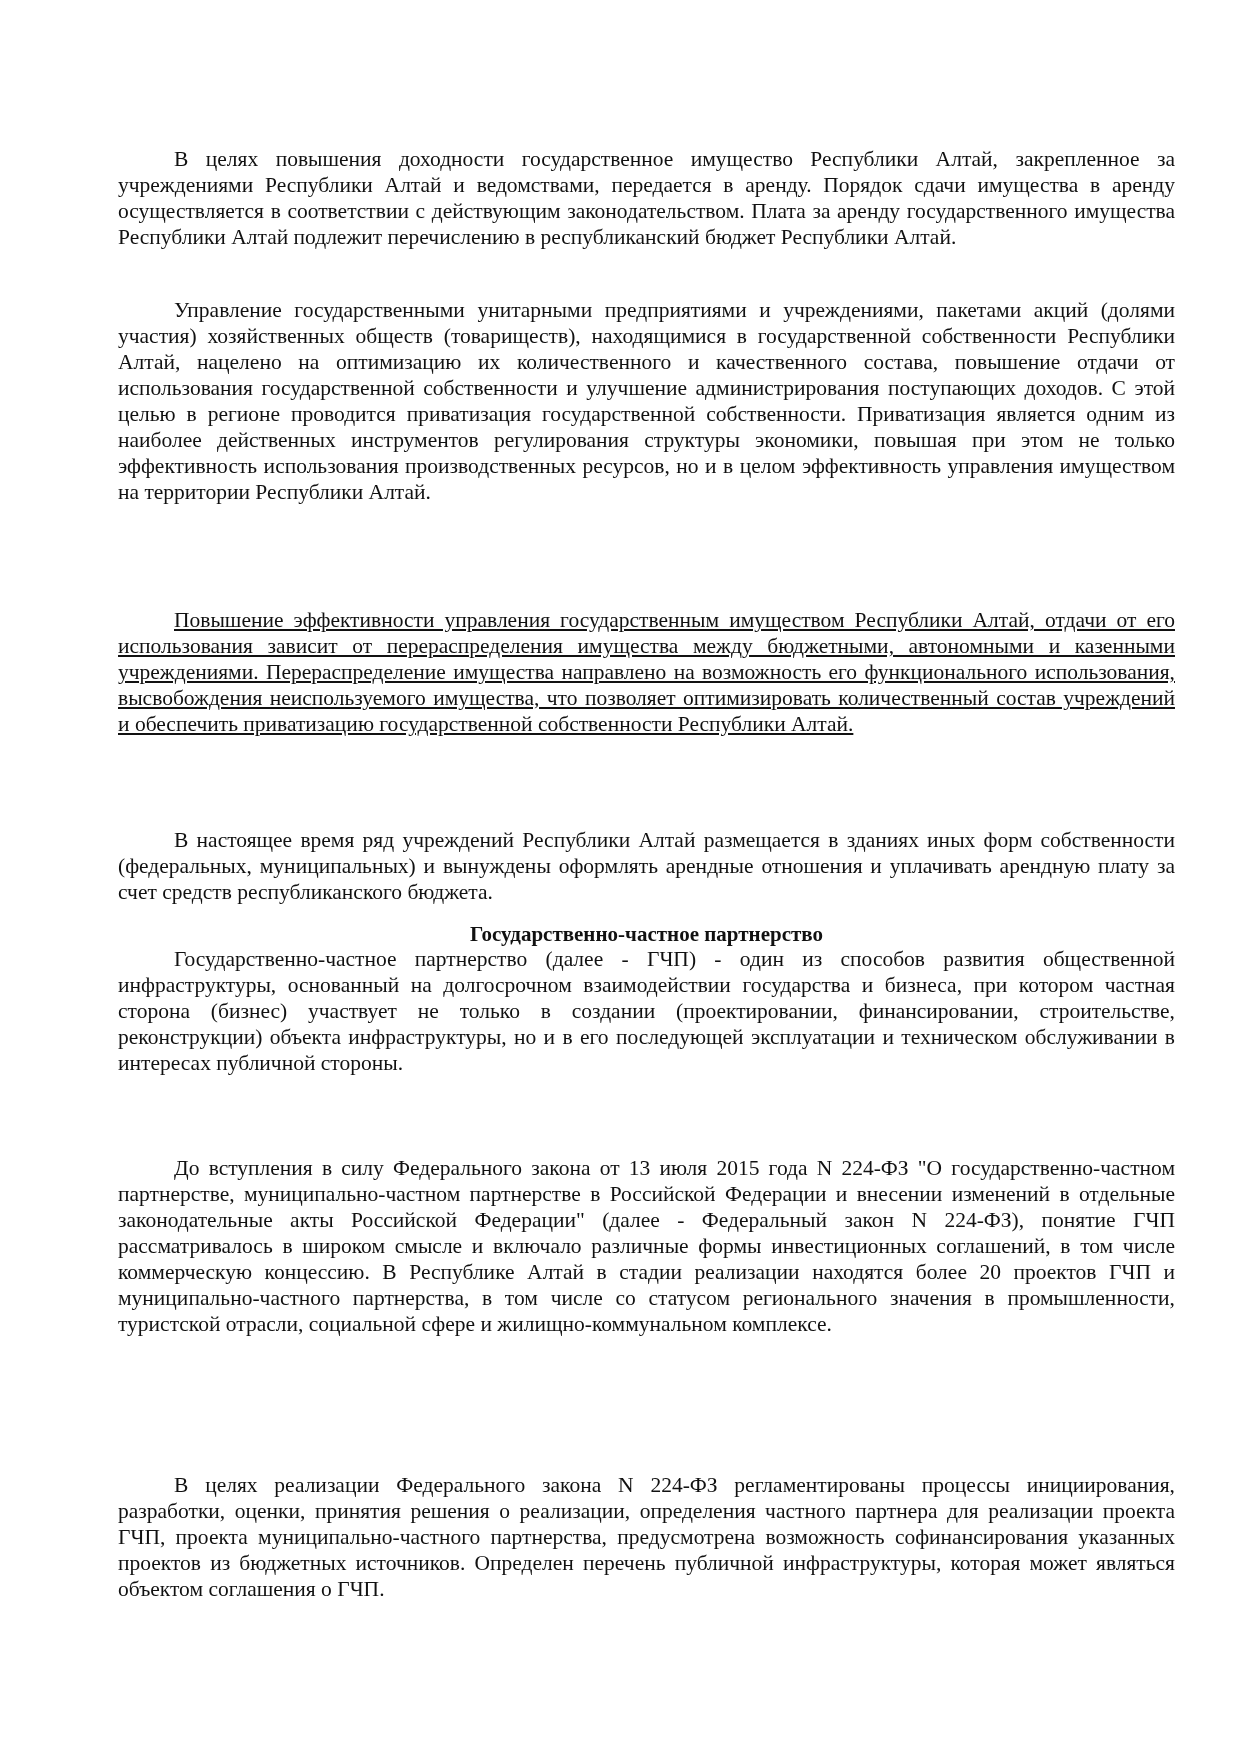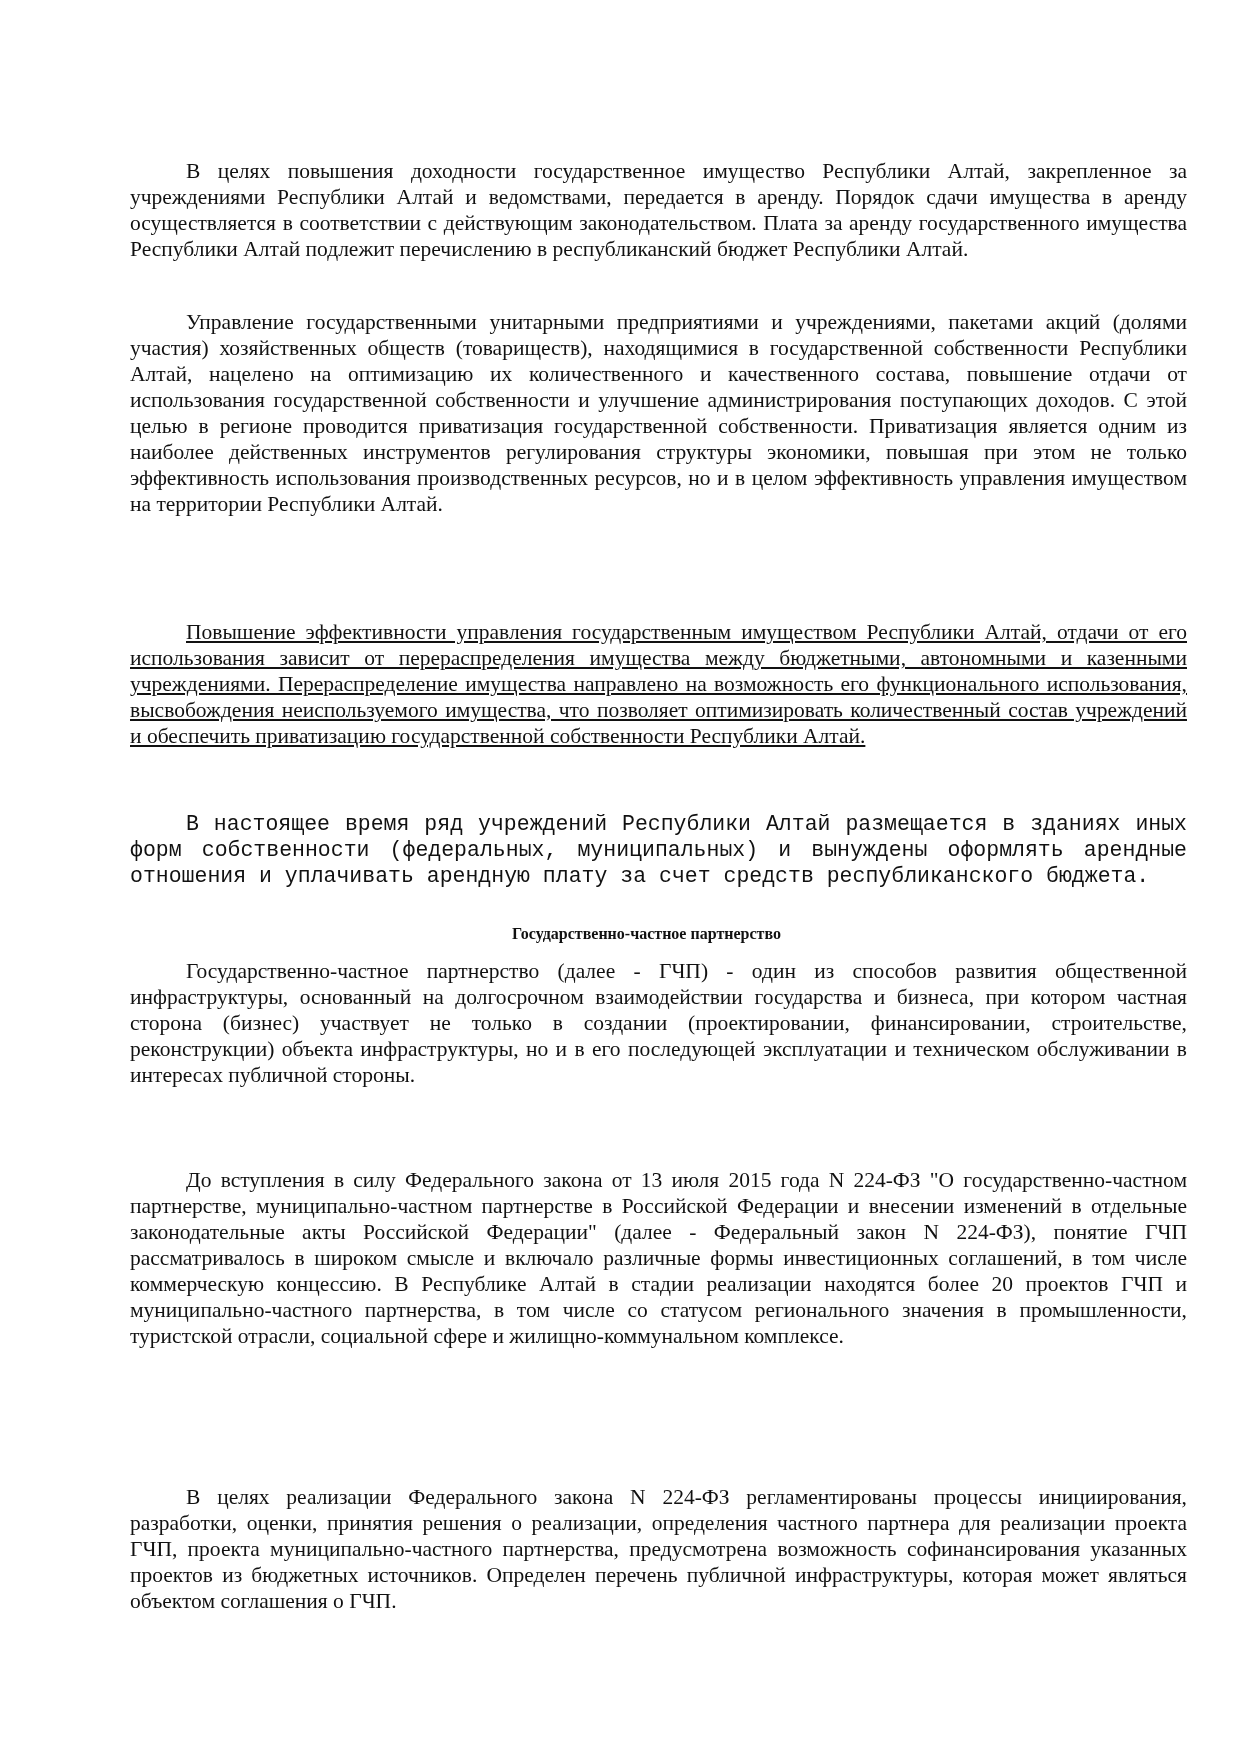--- a/index.html
+++ b/index.html
@@ -19,36 +19,36 @@
       position: absolute;
       left: 118px;
       top: 134px;
       width: 1057px;
     }
     .para {
       font-size: 21.5px;
       line-height: 26px;
       text-align: justify;
       text-indent: 56px;
-      margin: 12px;
+      margin: 0;
       letter-spacing: 0;
       word-spacing: 0;
     }
     .heading {
       font-family: "Liberation Serif", "DejaVu Serif", serif;
       font-weight: bold;
-      font-size: 16px;
+      font-size: 21px;
       line-height: 30px;
       text-align: center;
       margin: 0;
     }
     #p1 { position: absolute; top: 12px; left: 0; width: 1057px; }
     #p2 { position: absolute; top: 163px; left: 0; width: 1057px; }
     #p3 { position: absolute; top: 473px; left: 0; width: 1057px; text-decoration: underline; }
-    #p4 { position: absolute; top: 665px; left: 0; width: 1057px; font-family: Liberation Mono, monospace; }
+    #p4 { position: absolute; top: 693px; left: 0; width: 1057px; }
     #h1 { position: absolute; top: 785px; left: 0; width: 1057px; }
     #p5 { position: absolute; top: 812px; left: 0; width: 1057px; }
     #p6 { position: absolute; top: 1021px; left: 0; width: 1057px; }
     #p7 { position: absolute; top: 1338px; left: 0; width: 1057px; }
   </style>
 </head>
 <body>
 
 <div class="page">
   <p class="para" id="p1">В целях повышения доходности государственное имущество Республики Алтай, закрепленное за учреждениями Республики Алтай и ведомствами, передается в аренду. Порядок сдачи имущества в аренду осуществляется в соответствии с действующим законодательством. Плата за аренду государственного имущества Республики Алтай подлежит перечислению в республиканский бюджет Республики Алтай.</p>

